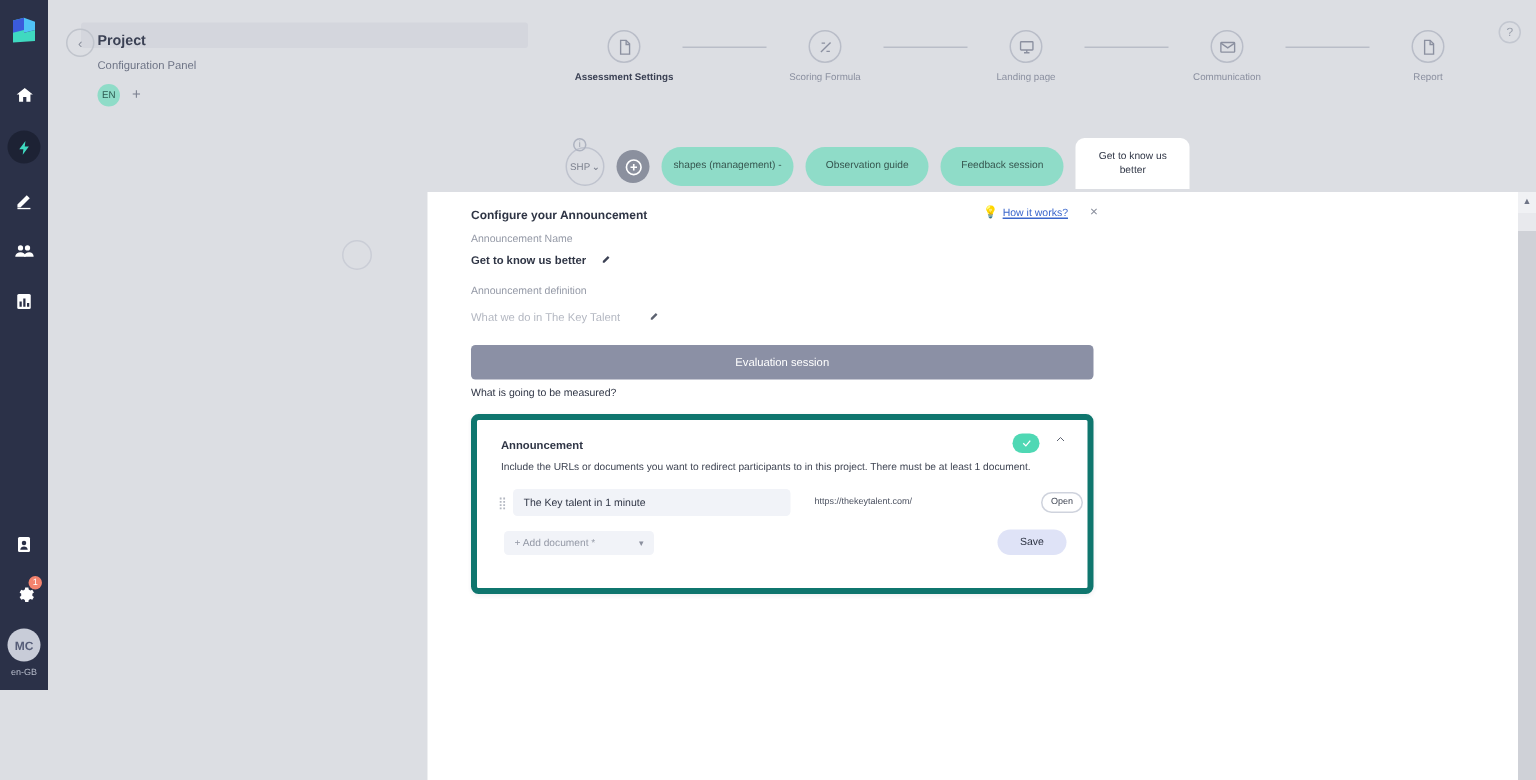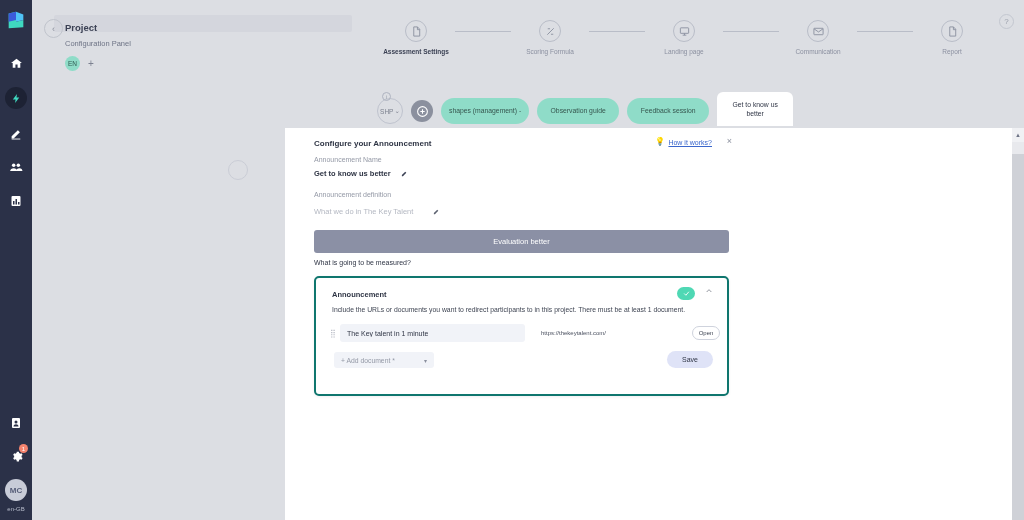--- a/index.html
+++ b/index.html
@@ -7,21 +7,21 @@
     width: 1024px; height: 520px;
     font-family: "Liberation Sans", sans-serif;
     background: #dcdee3;
     overflow: hidden;
   }
   .app { position: relative; width: 1024px; height: 520px; }
 
   
   .sidebar {
     position: absolute; left: 0; top: 0;
-    width: 32px; height: 520px;
+    width: 32px; height: 460px;
     background: #2b3148;
     display: flex; flex-direction: column; align-items: center;
   }
   .sb-logo { margin-top: 9px; width: 22px; height: 22px; }
   .sb-items { margin-top: 22px; display: flex; flex-direction: column; align-items: center; gap: 14px; width: 100%; }
   .sb-ico {
     width: 20px; height: 20px; display: flex; align-items: center; justify-content: center;
     color: #ffffff;
   }
   .sb-ico svg { display: block; }
@@ -171,21 +171,21 @@
     position: absolute; left: 29px; top: 102px;
     width: 415px; height: 23px; background: #8b90a5;
     border-radius: 3px; color: #ffffff; font-size: 7.5px;
     display: flex; align-items: center; justify-content: center;
   }
   .measured { position: absolute; left: 29px; top: 131px; font-size: 7px; color: #2f3545; }
 
   .card {
     position: absolute; left: 29px; top: 148px;
     width: 415px; height: 120px;
-    background: #ffffff; border: 2px solid #0f766e; border-radius: 5px;
+    background: #ffffff; border: 4px solid #0f766e; border-radius: 5px;
     box-shadow: 0 1px 3px rgba(40,45,70,0.07);
   }
   .card-title { position: absolute; left: 16px; top: 12px; font-size: 7.5px; font-weight: bold; color: #2f3545; }
   .card-check {
     position: absolute; right: 32px; top: 9px;
     width: 18px; height: 13px; border-radius: 8px;
     background: #4fd8b4; color: #ffffff;
     display: flex; align-items: center; justify-content: center;
     font-size: 7px;
   }
@@ -425,21 +425,21 @@
     <div class="field-label f2">Announcement definition</div>
     <div class="f2v">
       <span class="field-value placeholder">What we do in The Key Talent</span>
       <span class="pencil light">
         <svg width="7" height="7" viewBox="0 0 24 24" fill="#5c6270">
             <path d="M3 17.3 L14.5 5.8 l3.7 3.7 L6.7 21 H3 Z"></path>
           </svg>
       </span>
     </div>
 
-    <div class="eval-bar">Evaluation better</div>
+    <div class="eval-bar">Evaluation session</div>
     <div class="measured">What is going to be measured?</div>
 
     <div class="card">
       <div class="card-title">Announcement</div>
       <div class="card-check">
         <svg width="7" height="7" viewBox="0 0 24 24" fill="none" stroke="#ffffff" stroke-width="3">
             <path d="M4 12l6 6L20 6"></path>
           </svg>
       </div>
       <div class="card-chev">

